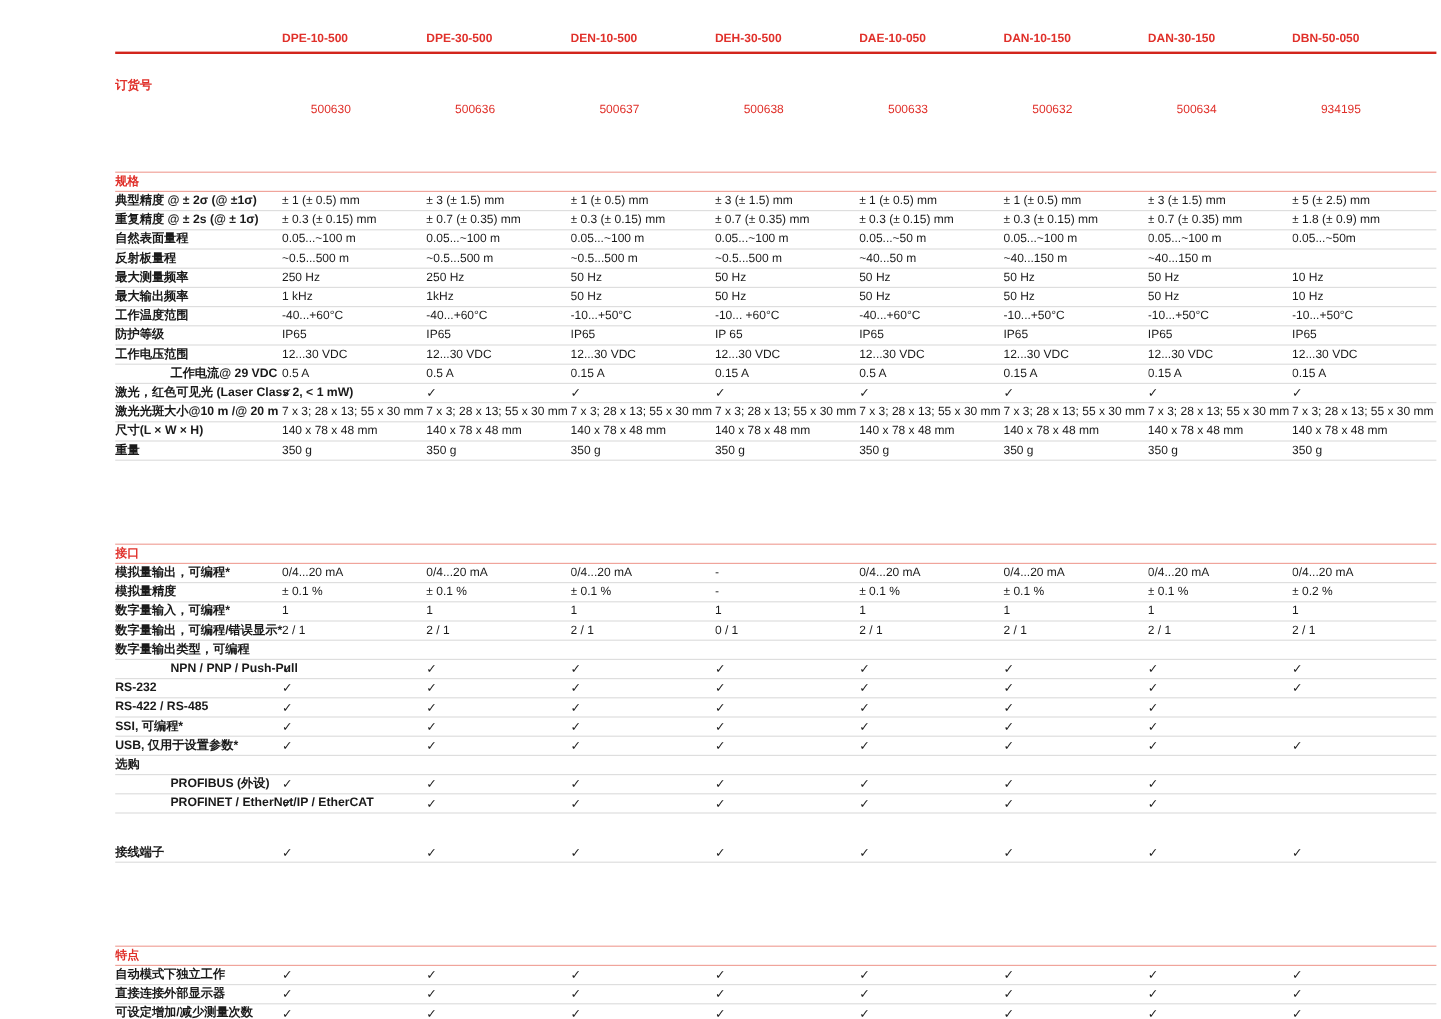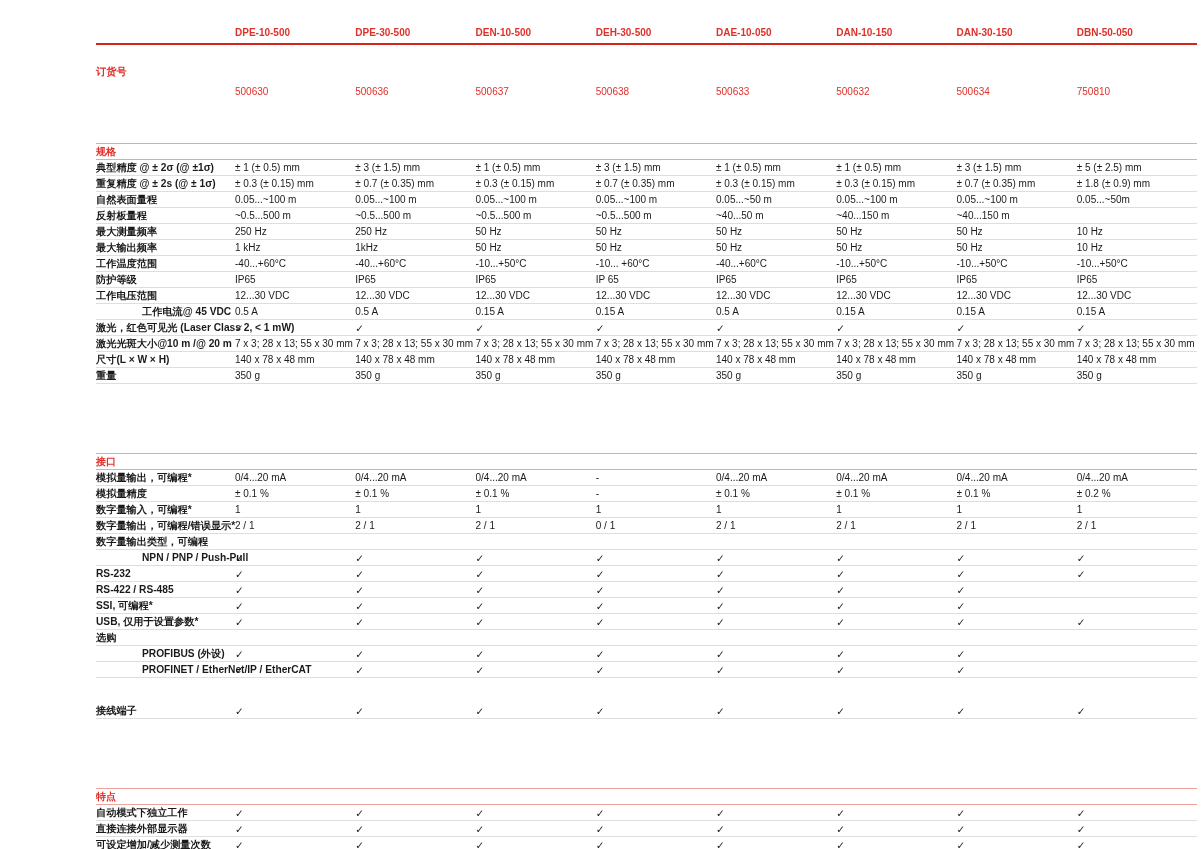--- a/index.html
+++ b/index.html
@@ -39,30 +39,30 @@
       <div class="cell label-cell"></div>
       <div class="cell col-head">DPE-10-500</div>
       <div class="cell col-head">DPE-30-500</div>
       <div class="cell col-head">DEN-10-500</div>
       <div class="cell col-head">DEH-30-500</div>
       <div class="cell col-head">DAE-10-050</div>
       <div class="cell col-head">DAN-10-150</div>
       <div class="cell col-head">DAN-30-150</div>
       <div class="cell col-head">DBN-50-050</div>
     </div>
-    <div class="row order-row data-row" style="border-bottom: 0px;">
+    <div class="row order-row data-row" style="border-bottom: 0px; gap: 24px;">
       <div class="cell label-cell order-label">订货号</div>
       <div class="cell value-cell order-no">500630</div>
       <div class="cell value-cell order-no">500636</div>
       <div class="cell value-cell order-no">500637</div>
       <div class="cell value-cell order-no">500638</div>
       <div class="cell value-cell order-no">500633</div>
       <div class="cell value-cell order-no">500632</div>
       <div class="cell value-cell order-no">500634</div>
-      <div class="cell value-cell order-no">750810</div>
+      <div class="cell value-cell order-no">934195</div>
     </div>
     <div class="row sec-title-row">
       <div class="cell sec-title">规格</div>
       <div class="cell"></div>
       <div class="cell"></div>
       <div class="cell"></div>
       <div class="cell"></div>
       <div class="cell"></div>
       <div class="cell"></div>
       <div class="cell"></div>
@@ -161,21 +161,21 @@
       <div class="cell value-cell">12...30 VDC</div>
       <div class="cell value-cell">12...30 VDC</div>
       <div class="cell value-cell">12...30 VDC</div>
       <div class="cell value-cell">12...30 VDC</div>
       <div class="cell value-cell">12...30 VDC</div>
       <div class="cell value-cell">12...30 VDC</div>
       <div class="cell value-cell">12...30 VDC</div>
       <div class="cell value-cell">12...30 VDC</div>
     </div>
     <div class="row data-row">
-      <div class="cell label-cell indent">工作电流@ 45 VDC</div>
+      <div class="cell label-cell indent">工作电流@ 29 VDC</div>
       <div class="cell value-cell">0.5 A</div>
       <div class="cell value-cell">0.5 A</div>
       <div class="cell value-cell">0.15 A</div>
       <div class="cell value-cell">0.15 A</div>
       <div class="cell value-cell">0.5 A</div>
       <div class="cell value-cell">0.15 A</div>
       <div class="cell value-cell">0.15 A</div>
       <div class="cell value-cell">0.15 A</div>
     </div>
     <div class="row data-row">

